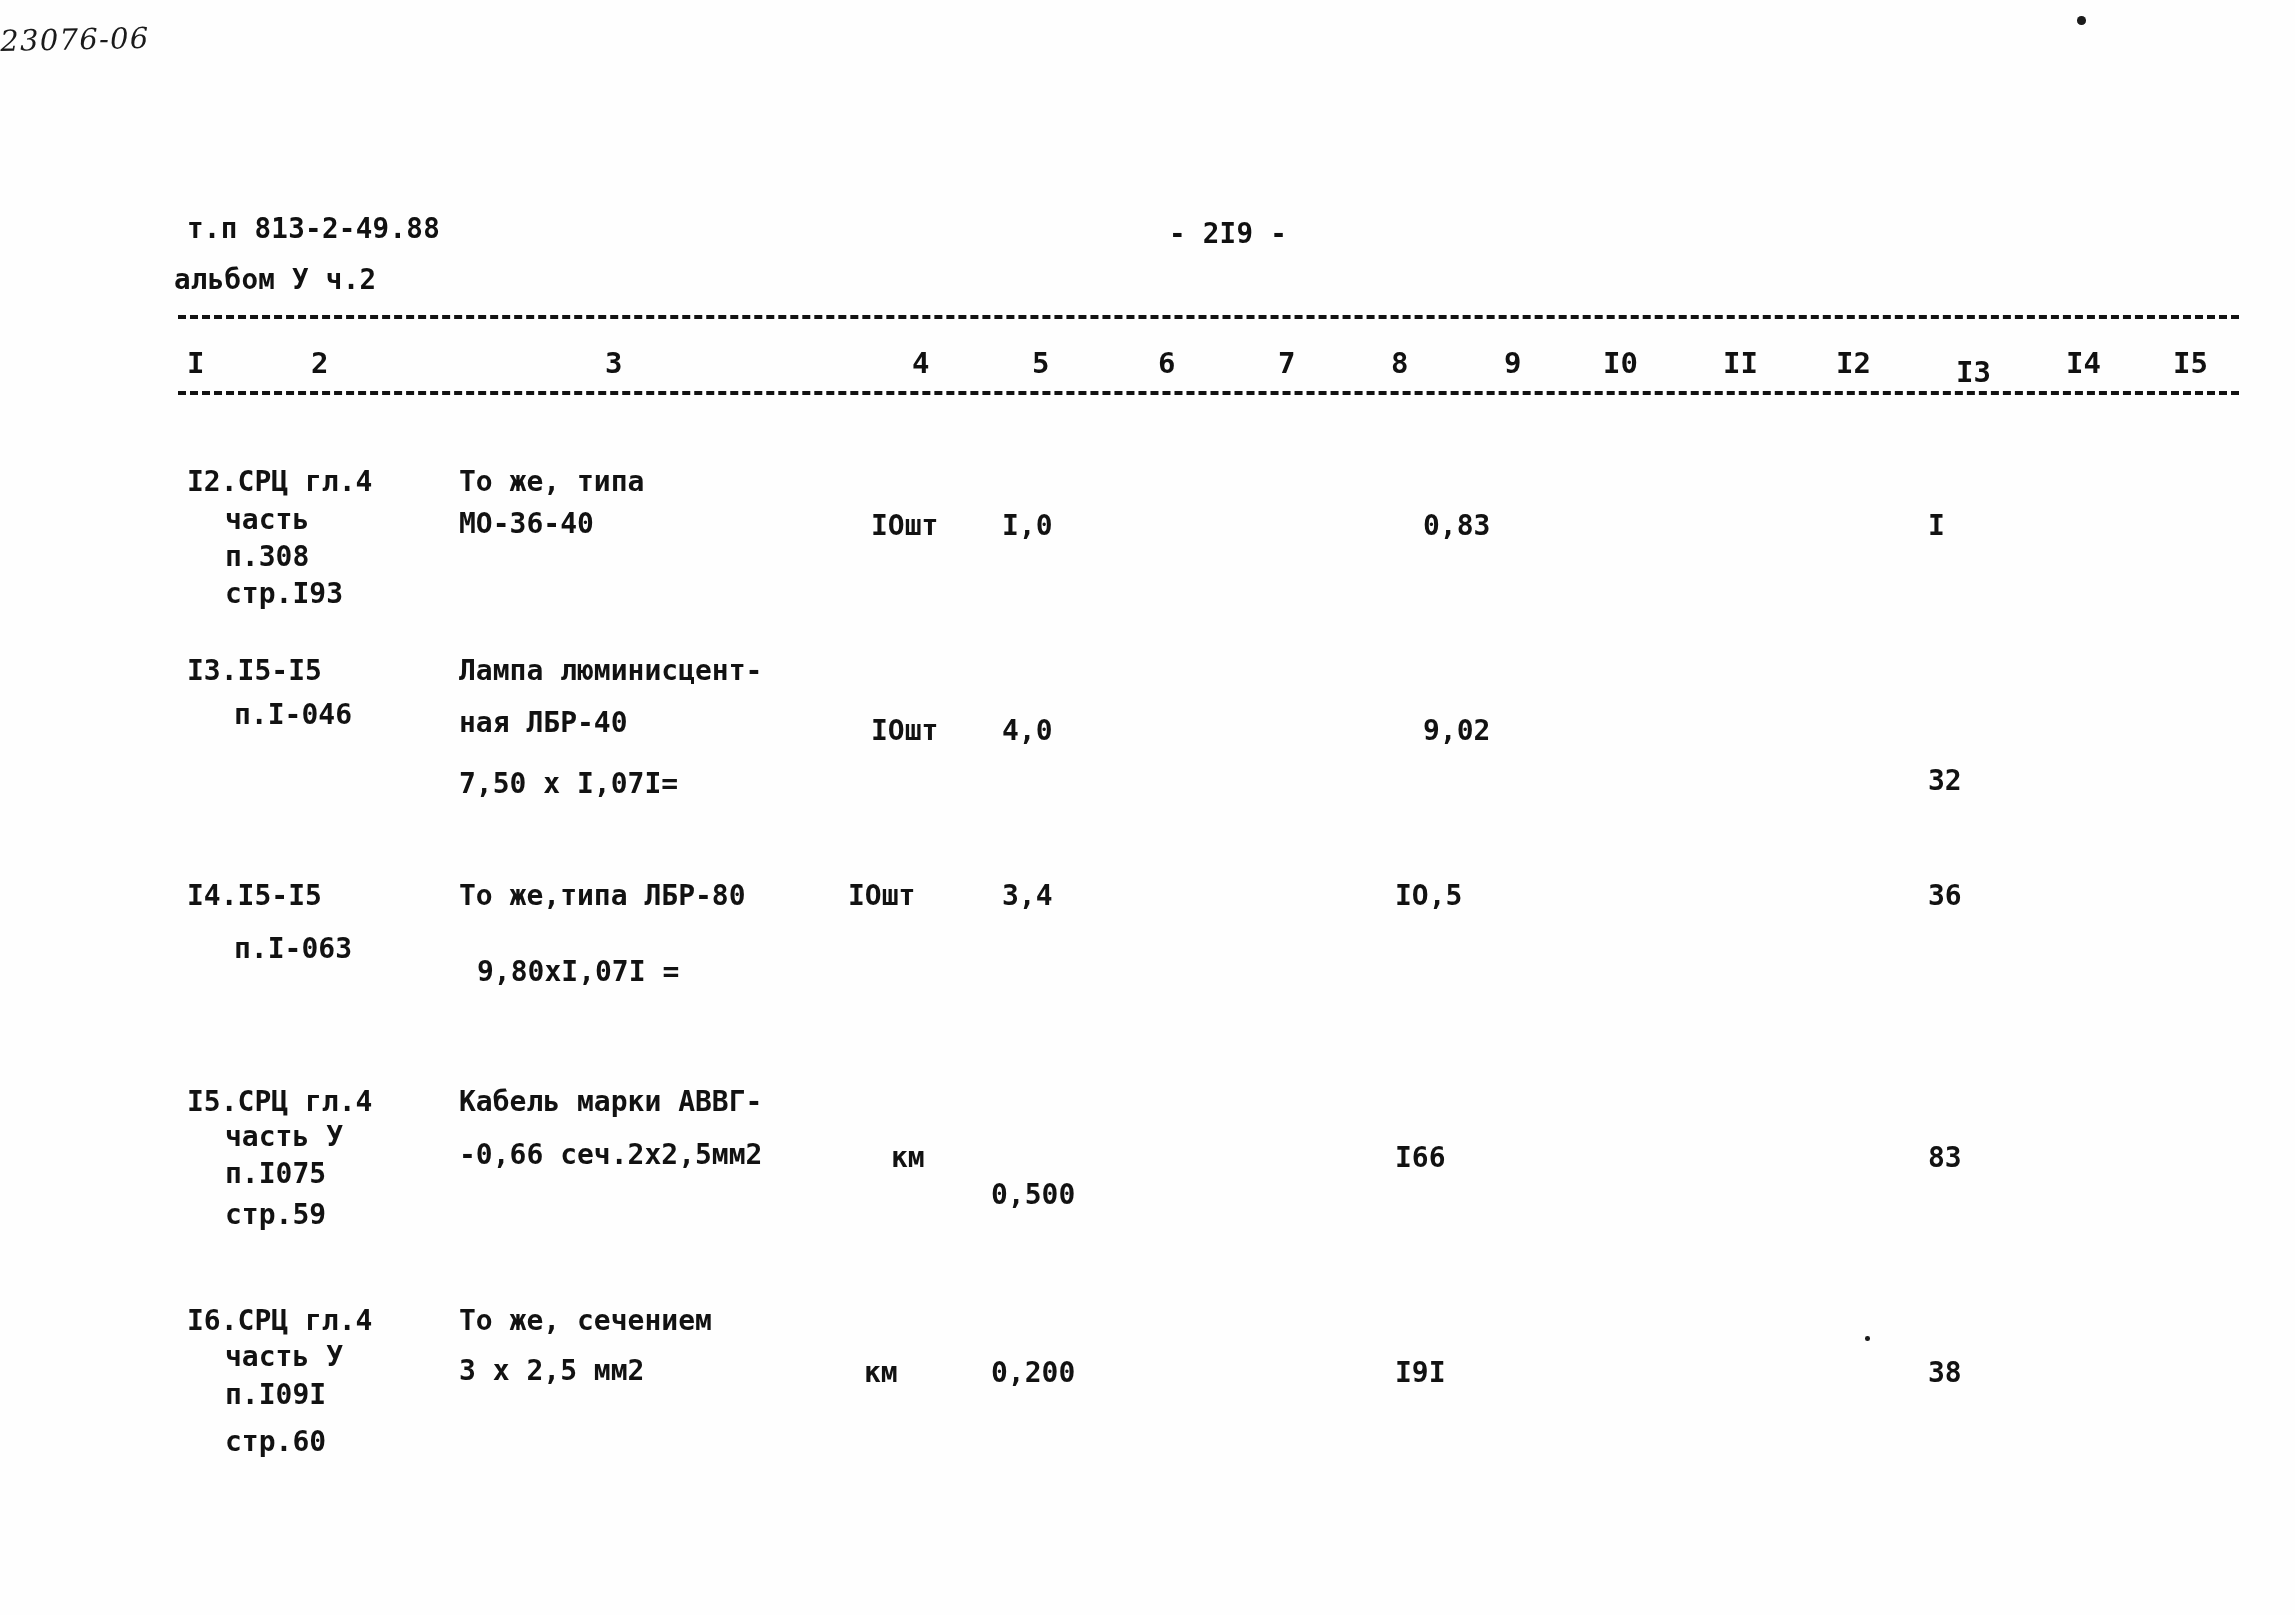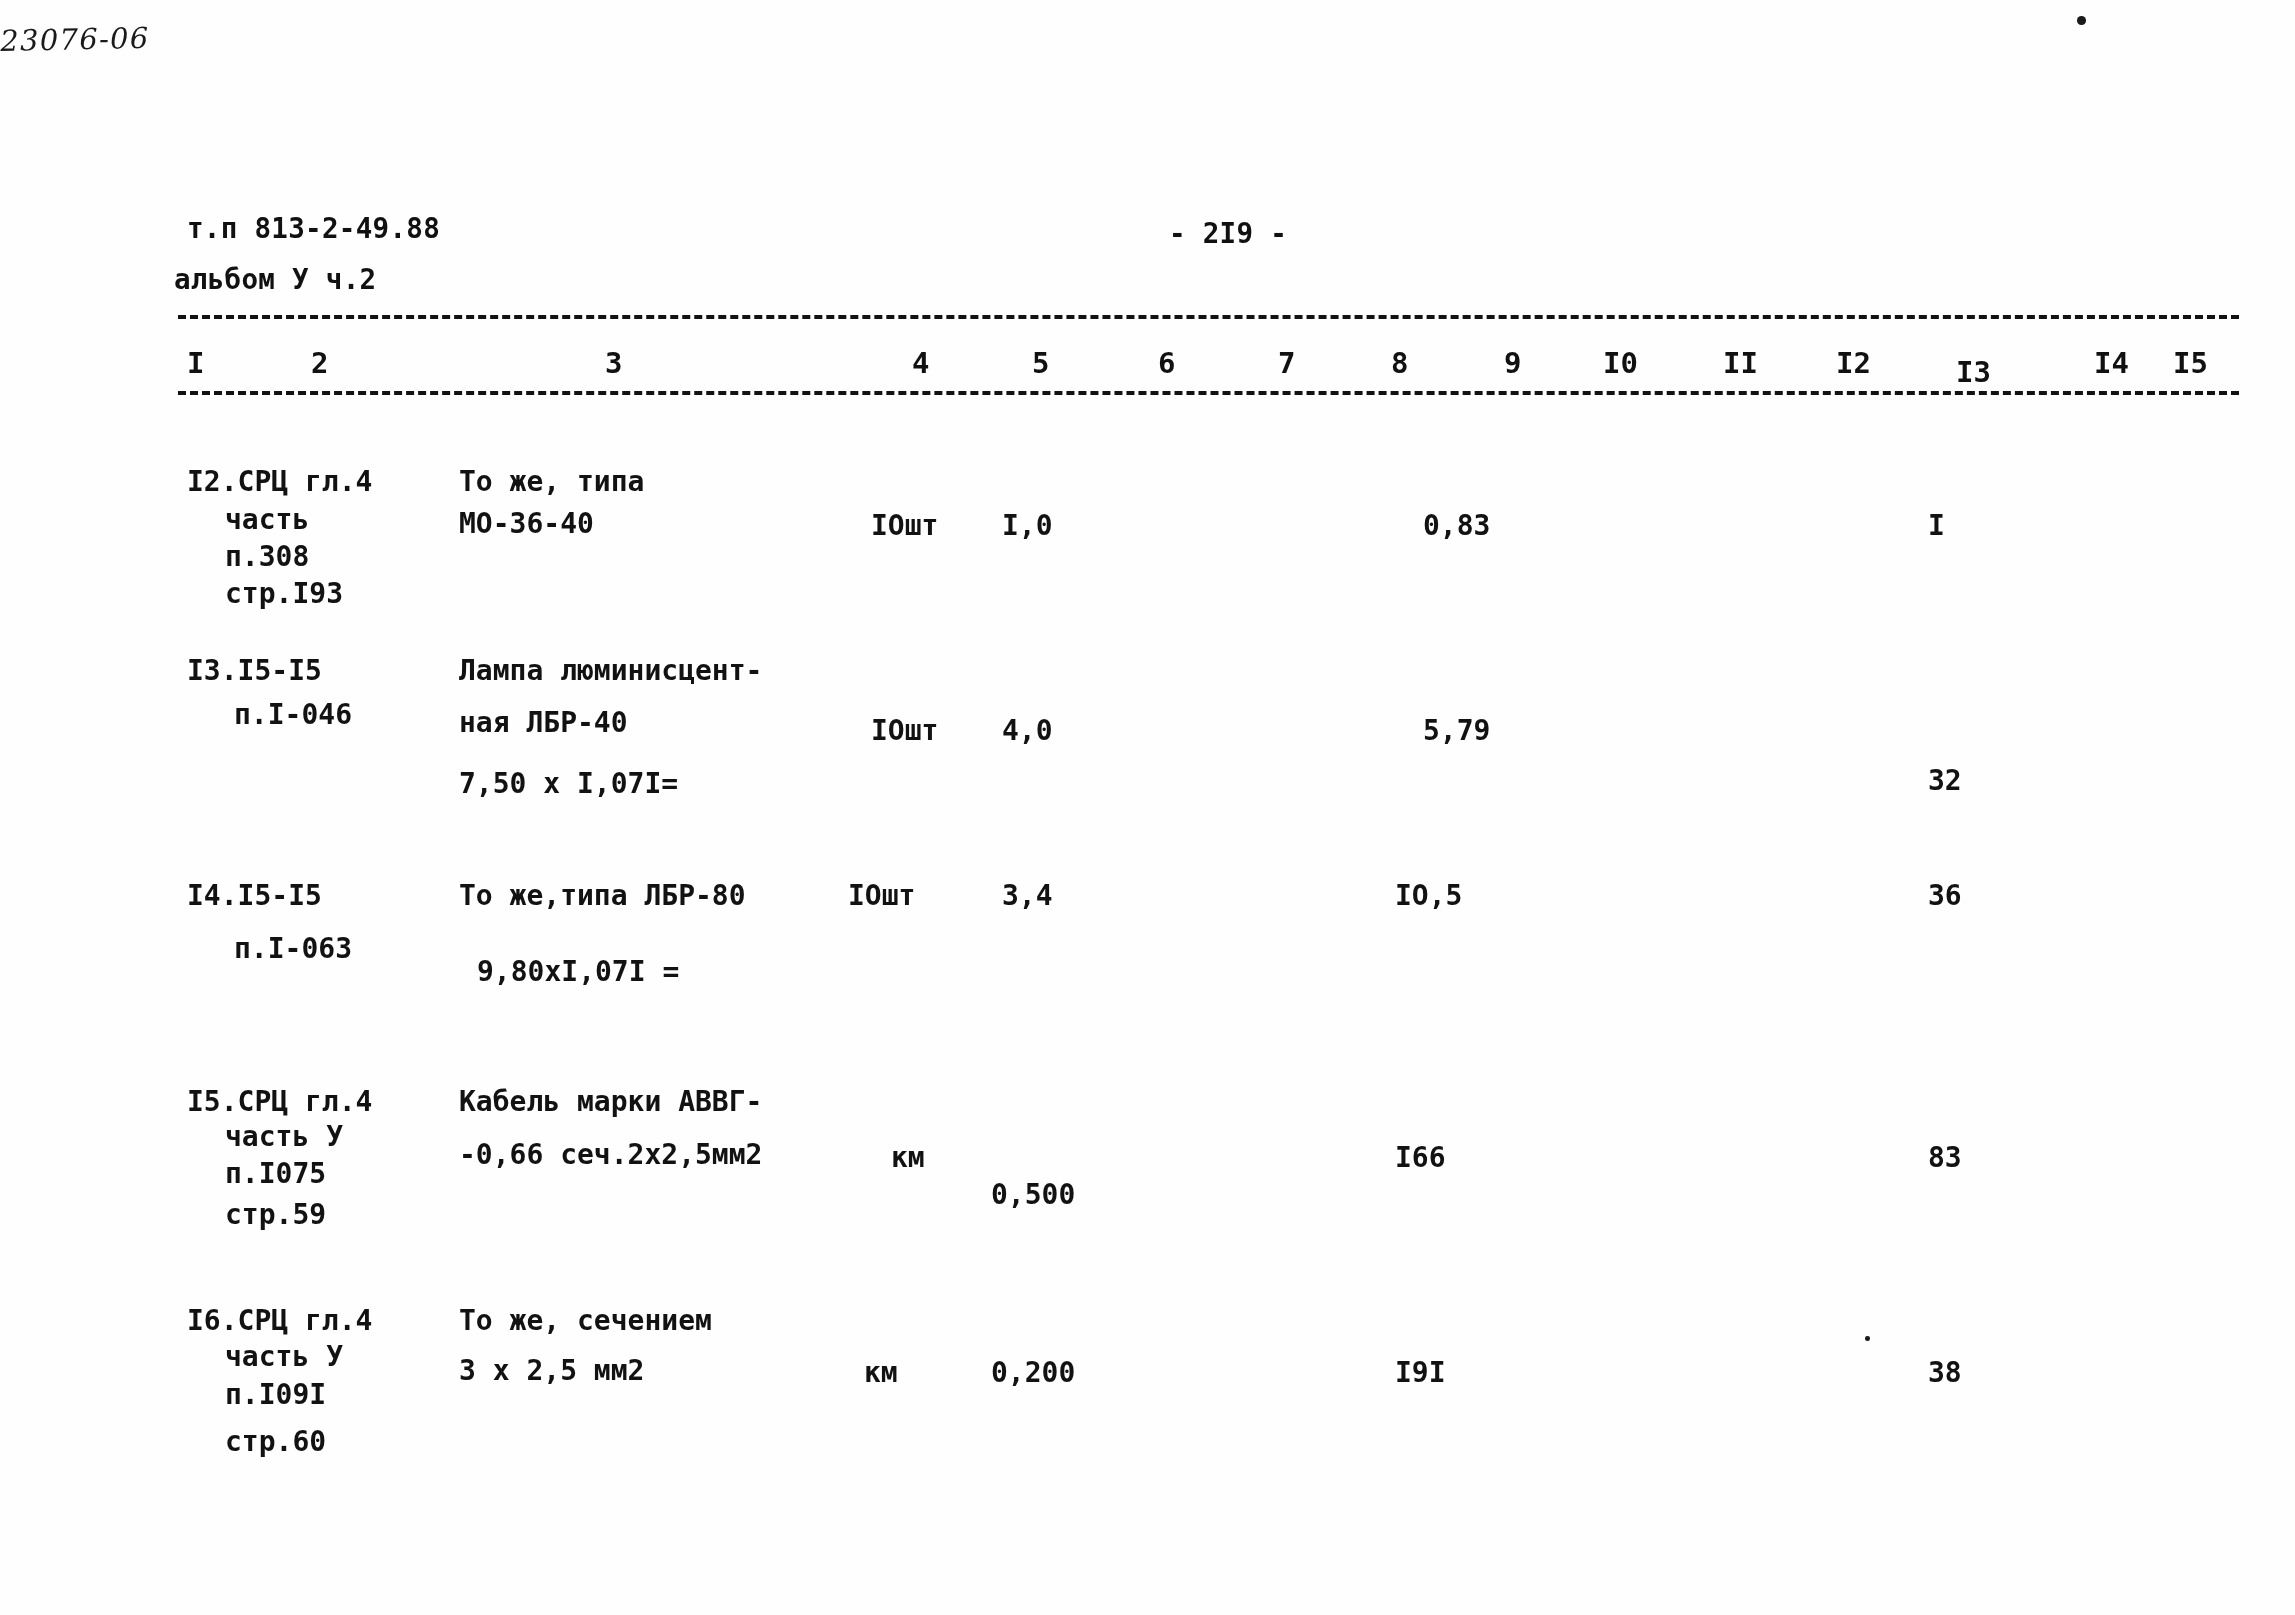--- a/index.html
+++ b/index.html
@@ -134,21 +134,21 @@
   <div class="colnum" style="left:912px;">4</div>
   <div class="colnum" style="left:1032px;">5</div>
   <div class="colnum" style="left:1158px;">6</div>
   <div class="colnum" style="left:1278px;">7</div>
   <div class="colnum" style="left:1391px;">8</div>
   <div class="colnum" style="left:1504px;">9</div>
   <div class="colnum" style="left:1603px;">I0</div>
   <div class="colnum" style="left:1723px;">II</div>
   <div class="colnum" style="left:1836px;">I2</div>
   <div class="colnum" style="left:1956px;margin-top:9px;">I3</div>
-  <div class="colnum" style="left:2066px;margin-left:28px;">I4</div>
+  <div class="colnum" style="left:2066px;">I4</div>
   <div class="colnum" style="left:2173px;">I5</div>
 
   <div class="dashrule" id="rule-bottom"></div>
 
   <div class="row">
     <div class="cell c1" style="top:429px;">I2.СРЦ гл.4</div>
     <div class="cell c1ind" style="top:467px;">часть</div>
     <div class="cell c1ind" style="top:504px;">п.308</div>
     <div class="cell c1ind" style="top:541px;">стр.I93</div>
 
@@ -164,21 +164,21 @@
   <div class="row">
     <div class="cell c1" style="top:618px;">I3.I5-I5</div>
     <div class="cell c1ind2" style="top:662px;">п.I-046</div>
 
     <div class="cell c3" style="top:618px;">Лампа люминисцент-</div>
     <div class="cell c3" style="top:670px;">ная ЛБР-40</div>
     <div class="cell calc" style="top:731px;">7,50 x I,07I=</div>
 
     <div class="cell c4" style="top:678px;">IОшт</div>
     <div class="cell c5" style="top:678px;">4,0</div>
-    <div class="cell c9" style="top:678px;">5,79</div>
+    <div class="cell c9" style="top:678px;">9,02</div>
     <div class="cell c13" style="top:696px;margin-top:32px;">32</div>
   </div>
 
   <div class="row">
     <div class="cell c1" style="top:843px;">I4.I5-I5</div>
     <div class="cell c1ind2" style="top:896px;">п.I-063</div>
 
     <div class="cell c3" style="top:843px;">То же,типа ЛБР-80</div>
     <div class="cell calc-ind" style="top:919px;font-size:28px;">9,80xI,07I =</div>
 

